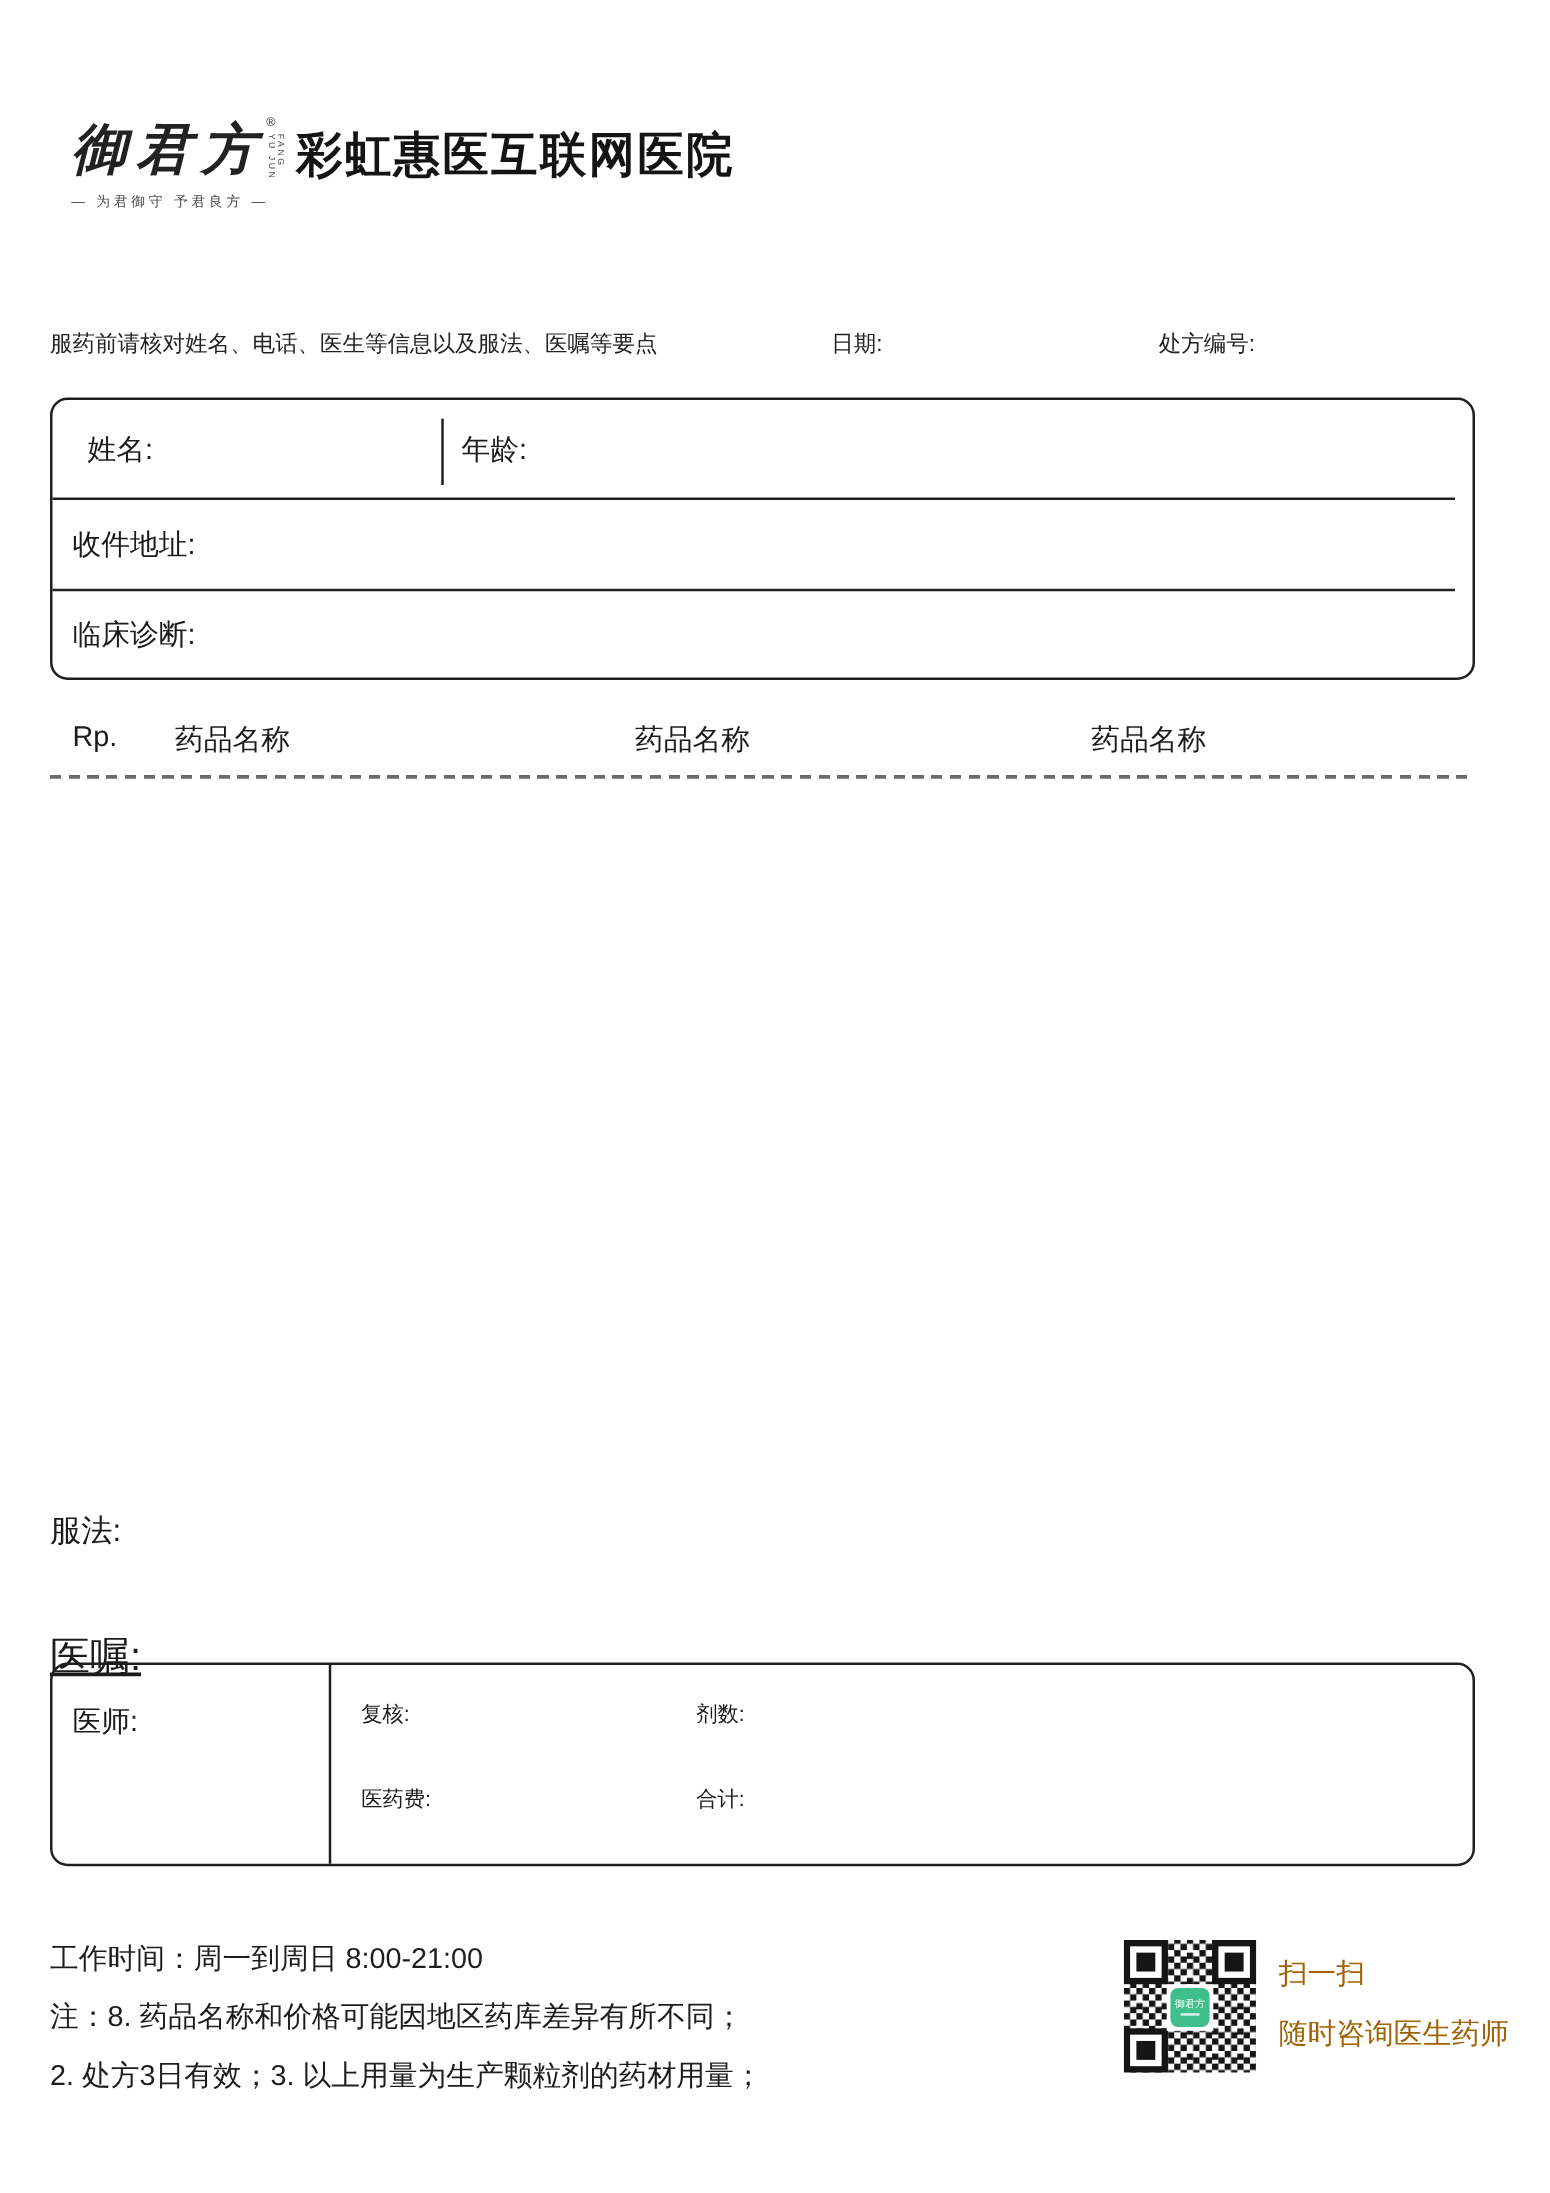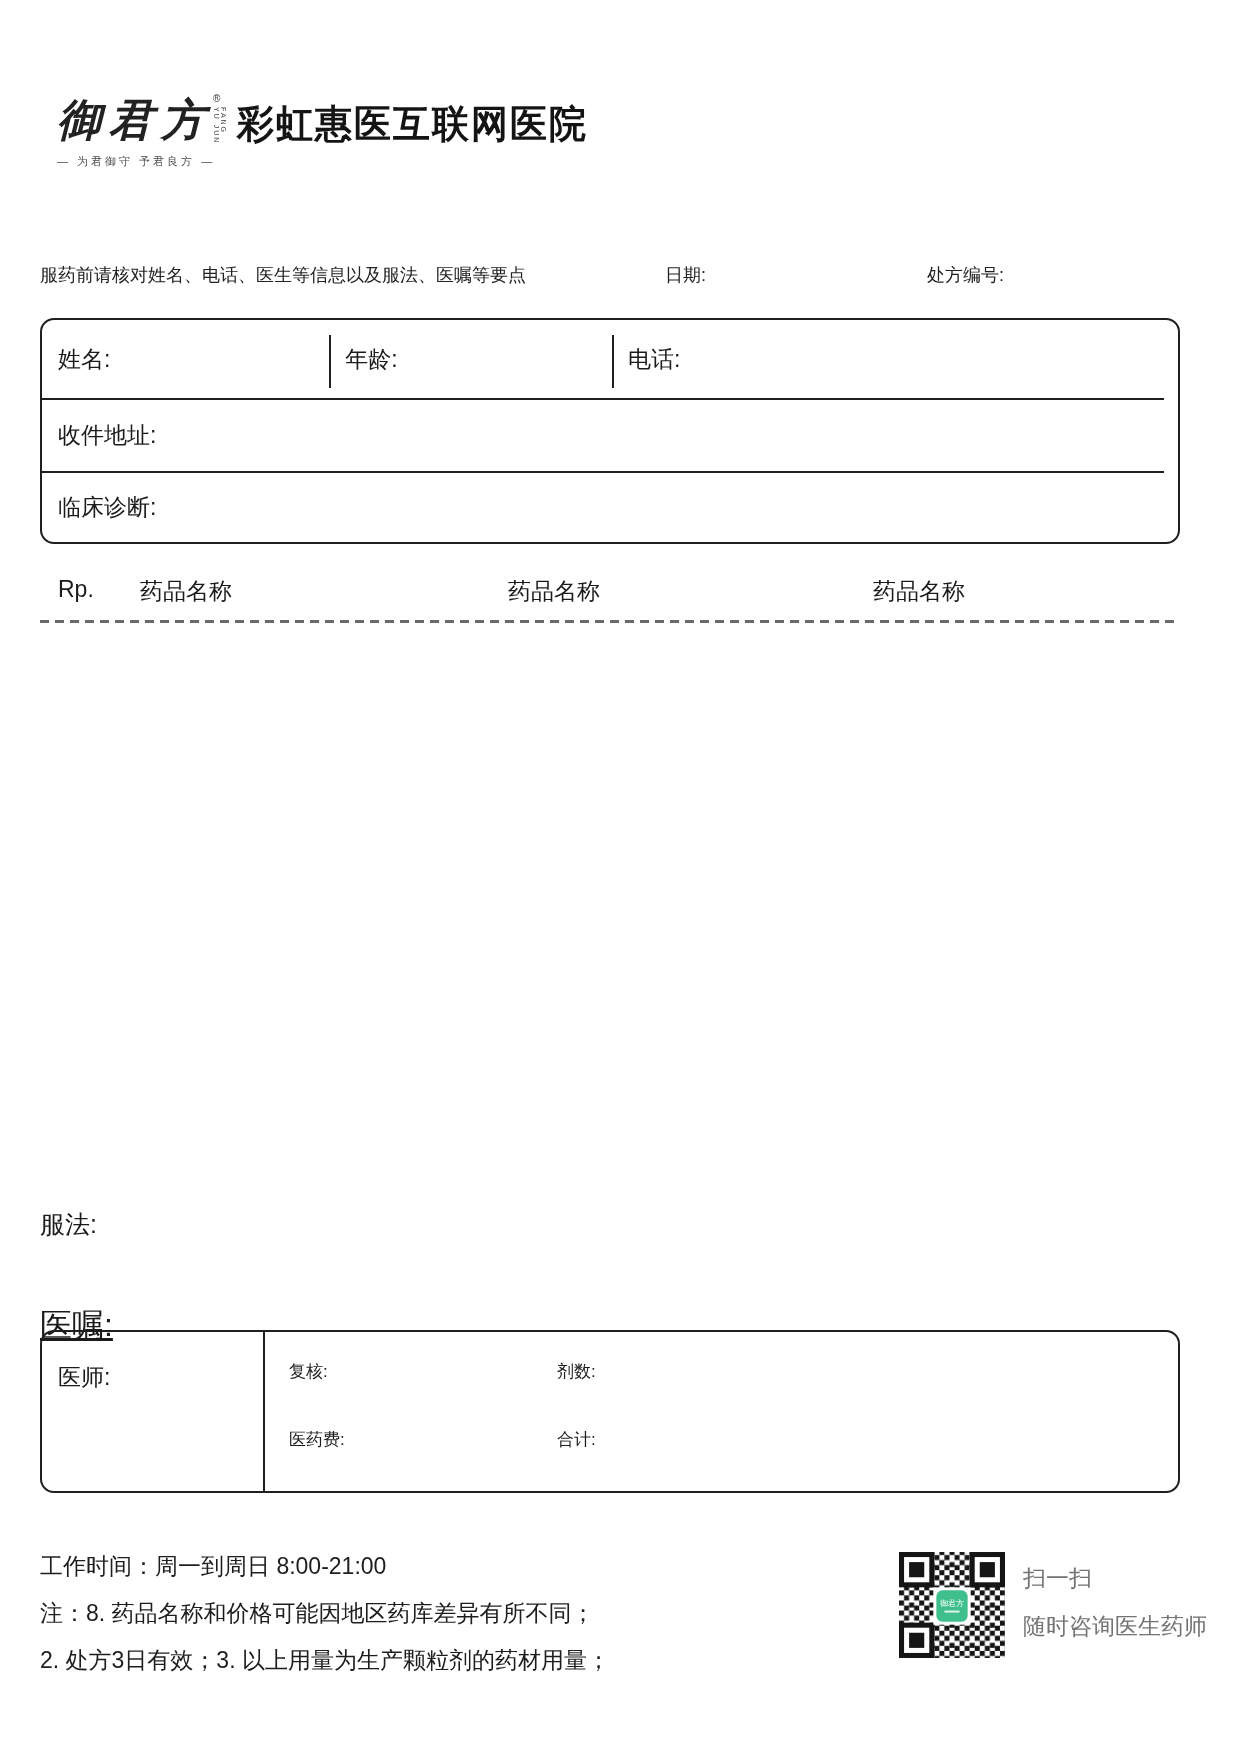--- a/index.html
+++ b/index.html
@@ -36,21 +36,21 @@
   .date-label { left:625px; }
   .rx-label  { left:887px; }
 
   
   .patient-box {
     position:absolute; left:40px; top:318px; width:1140px; height:226px;
     border:2.5px solid #1f1f1f; border-radius:14px; box-sizing:border-box;
     display:flex; flex-direction:column;
   }
   .p-row1 { position:relative; height:78px; display:flex; border-bottom:2.5px solid #1f1f1f; margin-right:14px; }
-  .p-cell { position:relative; display:flex; align-items:center; padding-left:16px; font-size:23px; box-sizing:border-box; }
+  .p-cell { position:relative; display:flex; align-items:center; padding-left:16px; font-size:23px; box-sizing:border-box;margin-left:12px; }
   .p-cell.c1 { width:25.6%; }
   .p-cell.c2 { width:24.9%; }
   .p-cell.c3 { width:25.2%; }
   .p-cell.c4 { flex:1; }
   .p-cell.divided::before {
     content:""; position:absolute; left:0; top:15px; bottom:10px; width:2px; background:#1f1f1f;
   }
   .p-row2 { height:73px; display:flex; align-items:center; padding-left:16px; font-size:23px;
             border-bottom:2.5px solid #1f1f1f; margin-right:14px; box-sizing:border-box; }
   .p-row3 { flex:1; display:flex; align-items:center; padding-left:16px; font-size:23px; }
@@ -78,21 +78,21 @@
   }
   .s-left { width:223px; border-right:2px solid #1f1f1f; padding:30px 0 0 16px; font-size:23px; box-sizing:border-box; }
   .s-right { flex:1; display:flex; flex-direction:column; padding:28px 0 0 24px; box-sizing:border-box; }
   .s-row { display:flex; font-size:17px; margin-bottom:45px; }
   .s-row .first { width:268px; }
 
   
   .footer-notes { position:absolute; left:40px; top:1543px; font-size:23px; line-height:47px; color:#1d1d1d; }
   .qr-block { position:absolute; left:899px; top:1550px; display:flex; }
   .qr-svg { display:block; }
-  .qr-texts { margin-left:18px; padding-top:13px; font-size:23px; color:#737373; }
+  .qr-texts { margin-left:18px; padding-top:13px; font-size:23px; color:#a16207; }
   .qr-texts .hint { margin-top:17px; white-space:nowrap; }
 </style>
 </head>
 <body>
 
 <div class="page">
 
   <div class="logo-wrap">
     <div class="logo-main">御君方</div>
     <div class="logo-side">
@@ -109,23 +109,20 @@
     <span class="rx-label">处方编号:</span>
   </div>
 
   <div class="patient-box">
     <div class="p-row1">
       <div class="p-cell c1">
         <span>姓名:</span>
       </div>
       <div class="p-cell c3 divided">
         <span>年龄:</span>
-      </div>
-      <div class="p-cell c4 divided">
-        <span>电话:</span>
       </div>
     </div>
     <div class="p-row2">
       <span>收件地址:</span>
     </div>
     <div class="p-row3">
       <span>临床诊断:</span>
     </div>
   </div>
 

